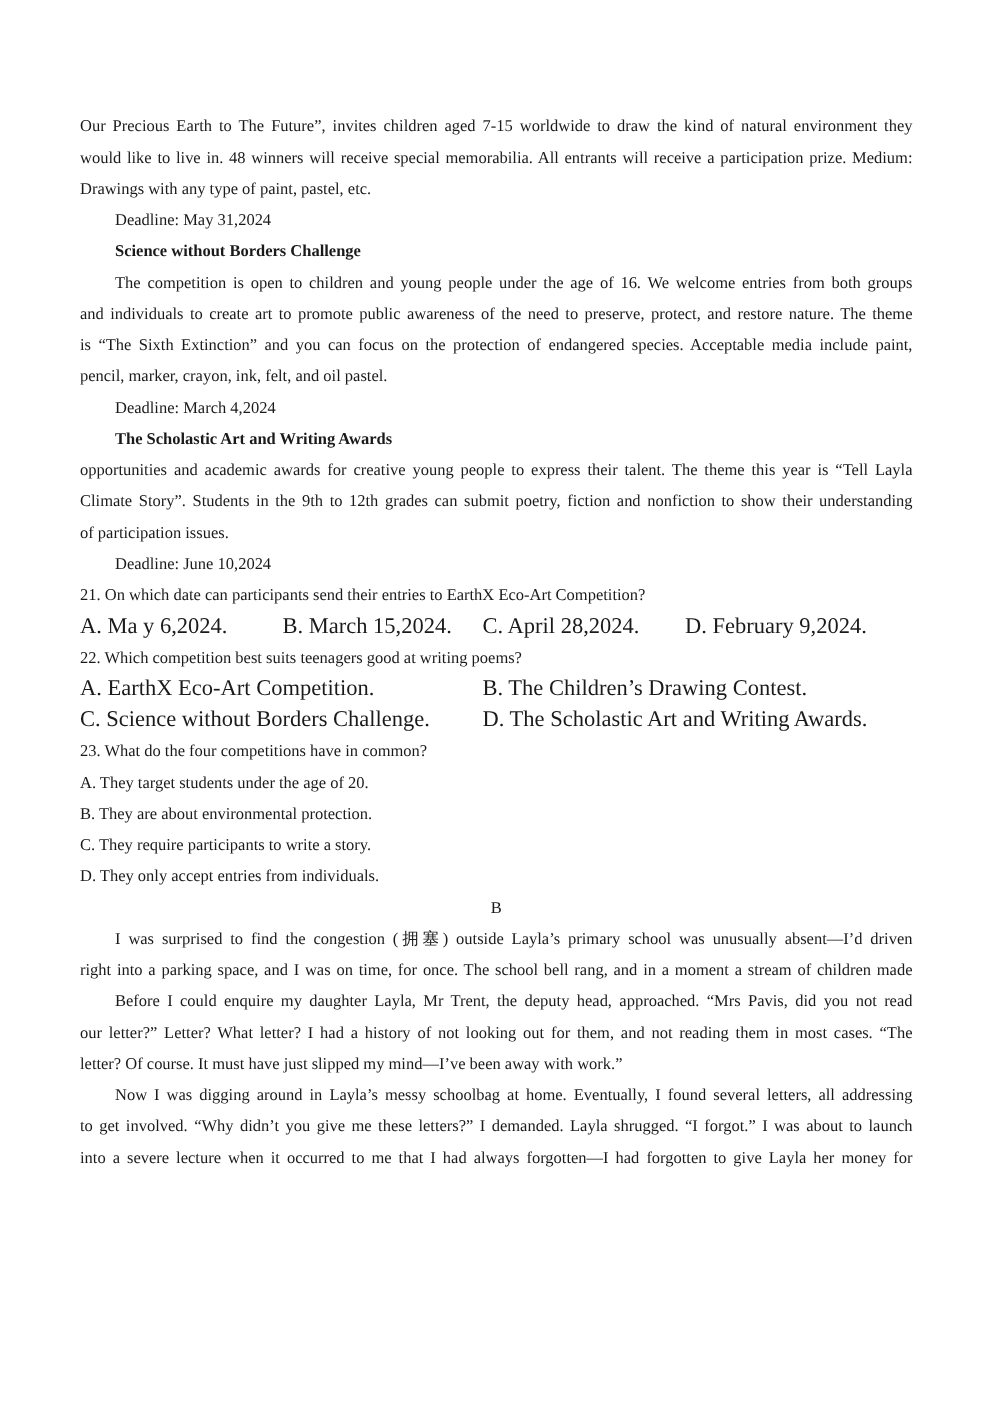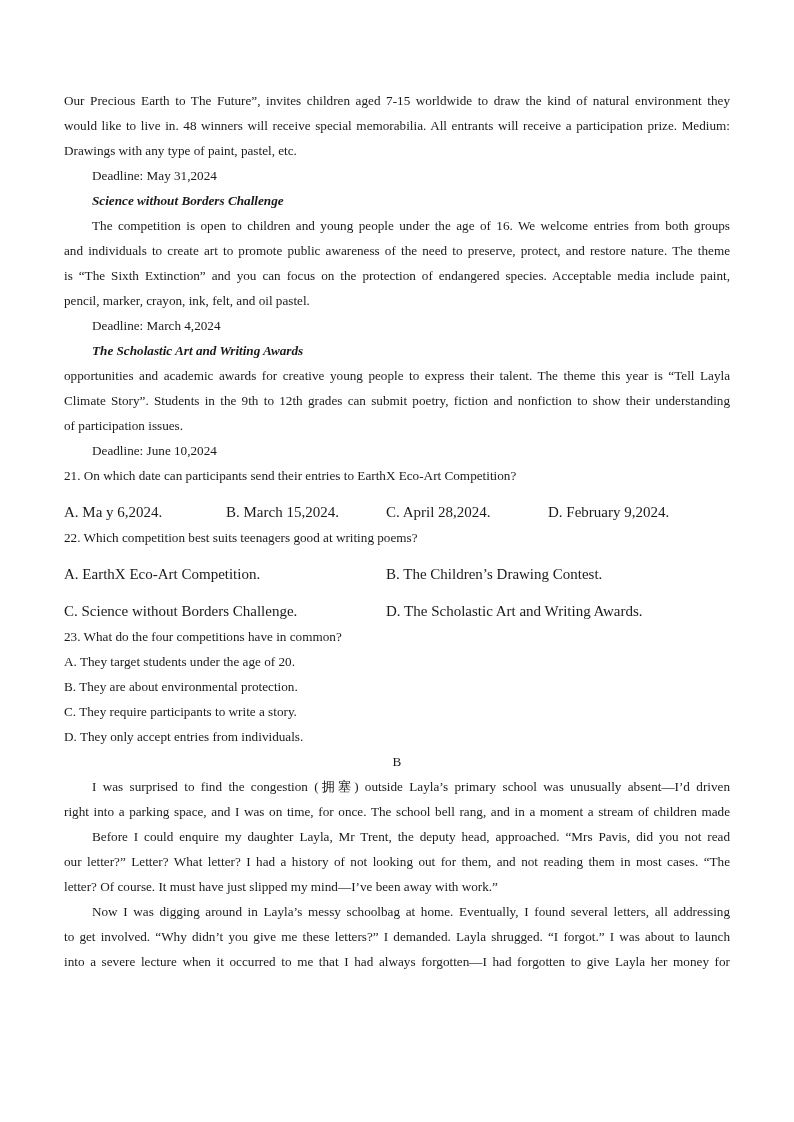--- a/index.html
+++ b/index.html
@@ -36,38 +36,36 @@
     text-align-last: left;
   }
   .line.indent {
     padding-left: 28px;
   }
   .heading {
     font-weight: bold;
     padding-left: 28px;
     text-align: left;
     text-align-last: left;
-    font-style: italic;
   }
   .deadline {
     padding-left: 28px;
     text-align: left;
     text-align-last: left;
   }
   .q-stem {
     text-align: left;
     text-align-last: left;
   }
   .opts {
     position: relative;
     height: 25px;
     line-height: 25px;
-    font-size: 15px;
+    font-size: 18px;
     white-space: nowrap;
-    margin-top: 12px;
   }
   .opts span {
     position: absolute;
     top: 0;
   }
   .section-letter {
     text-align: center;
     text-align-last: center;
     height: 25px;
     line-height: 25px;

